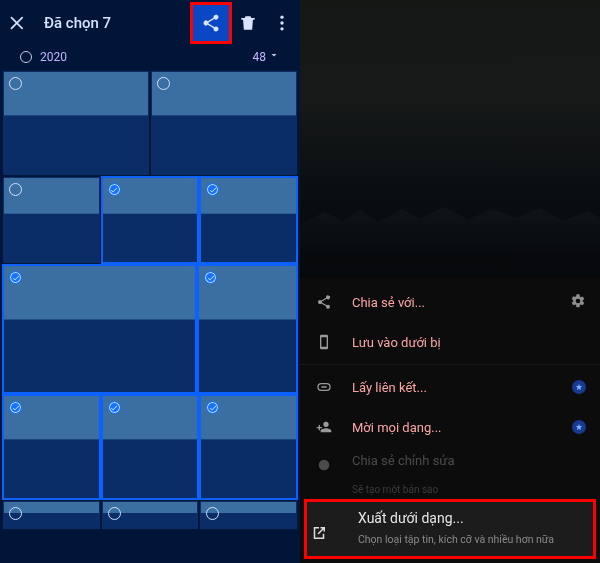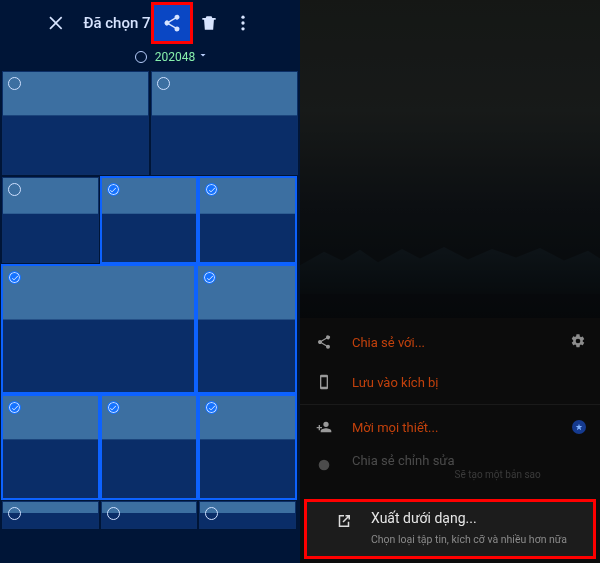--- a/index.html
+++ b/index.html
@@ -9,21 +9,21 @@
     width: 600px;
     height: 563px;
     overflow: hidden;
     display: flex;
   }
   
   .left {
     width: 300px; height: 563px;
     background: rgba(0,30,78,.7);
     position: relative;
-    display: flex; flex-direction: column; align-items: center;
+    display: flex; flex-direction: column;
   }
   .topbar {
     height: 45px;
     display: flex; align-items: center;
     padding: 0 6px;
     color: #d7e4ff;
     font-size: 15px;
     font-weight: 500;
   }
   .topbar .title { flex: 1; margin-left: 14px; }
@@ -33,23 +33,22 @@
     border: 3px solid #ff0000;
     padding: 6px;
     margin: -6px 4px -6px 0;
     background: #0a47c4;
   }
   .topbar .ico + .ico { margin-left: 10px; }
   .year-row {
     height: 23px;
     display: flex; align-items: center;
     padding: 0 20px;
-    color: #86efac;
+    color: #c4b5fd;
     font-size: 12px;
-    margin-left: 44px;
   }
   .year-row .yr { flex: 1; margin-left: 8px; }
   .year-row .cnt { margin-right: 2px; }
   .ring {
     width: 12px; height: 12px; border: 1.3px solid #b7cdfb; border-radius: 50%;
   }
   .chev svg { width: 12px; height: 12px; fill: #b7cdfb; }
   
   .grid {
     flex: 1; padding: 2px 2px 0 2px;
@@ -101,42 +100,42 @@
     background: linear-gradient(#1f2d36, #121a20);
     clip-path: polygon(0 40%, 8% 12%, 14% 30%, 20% 8%, 26% 34%, 34% 6%, 40% 26%, 48% 2%, 56% 28%, 64% 6%, 72% 24%, 80% 4%, 88% 30%, 96% 10%, 100% 26%, 100% 100%, 0 100%);
   }
   .sheet {
     background: #0c0c0c;
     padding-top: 4px;
   }
   .opt {
     display: flex; align-items: center;
     height: 40px; padding: 0 14px 0 14px;
-    color: #c2410c; font-size: 13px;
+    color: #fca5a5; font-size: 13px;
   }
   .opt .oico { width: 20px; display: flex; justify-content: center; margin-right: 18px;}
   .opt .oico svg { width: 16px; height: 16px; fill: #9a9a9a; }
   .opt .lbl { flex: 1; white-space: nowrap; }
   .opt .dot {
     width: 14px; height: 14px; border-radius: 50%;
     background: #153a8f; display: flex; align-items: center; justify-content: center;
   }
   .opt .dot svg { width: 8px; height: 8px; fill: #7fb1ff; }
   .opt.dis { color: #4b4b4b; }
   .opt.dis .oico svg { fill: #4b4b4b; }
   .opt .gear { margin-left: auto; }
   .opt .gear svg { width: 16px; height: 16px; fill: #8d8d8d; }
   .sep { height: 1px; background: #1a1a1a; margin: 2px 0; }
 
   .export {
     margin: 6px 4px 4px 4px;
     border: 3px solid #ff0000;
     background: #1c1c1c;
-    padding: 8px 12px 10px 28px;
-    display: flex; align-items: flex-start;
+    padding: 8px 12px 10px 3px;
+    display: flex; align-items: flex-end; gap: 12px;
   }
   .export .eico { width: 20px; margin-right: 16px; margin-top: 2px;}
   .export .eico svg { width: 18px; height: 18px; fill: #dcdcdc; }
   .export .et { display: flex; flex-direction: column; }
   .export .t1 { color: #e6e6e6; font-size: 14px; }
   .export .t2 { color: #8a8a8a; font-size: 10.5px; margin-top: 7px; }
 </style>
 </head>
 <body>
 
@@ -281,47 +280,60 @@
           </svg>
       </span>
     </div>
 
     <div class="opt">
       <span class="oico">
         <svg viewBox="0 0 24 24">
             <path d="M16 1H8a2 2 0 0 0-2 2v18a2 2 0 0 0 2 2h8a2 2 0 0 0 2-2V3a2 2 0 0 0-2-2zm0 18H8V5h8z"></path>
           </svg>
       </span>
-      <span class="lbl">Lưu vào kích bị</span>
+      <span class="lbl">Lưu vào dưới bị</span>
     </div>
 
     <div class="sep"></div>
-
 
     <div class="opt">
       <span class="oico">
         <svg viewBox="0 0 24 24">
+            <path d="M3.9 12a4.1 4.1 0 0 1 4.1-4.1h4V6H8a6 6 0 0 0 0 12h4v-1.9H8A4.1 4.1 0 0 1 3.9 12zM16 6h-4v1.9h4a4.1 4.1 0 0 1 0 8.2h-4V18h4a6 6 0 0 0 0-12zm-8 7h8v-2H8z"></path>
+          </svg>
+      </span>
+      <span class="lbl">Lấy liên kết...</span>
+      <span class="dot">
+        <svg viewBox="0 0 24 24">
+            <path d="M12 2l2.39 7.36H22l-6 4.36L18.39 22 12 17.27 5.61 22 8 13.72l-6-4.36h7.61z"></path>
+          </svg>
+      </span>
+    </div>
+
+    <div class="opt">
+      <span class="oico">
+        <svg viewBox="0 0 24 24">
             <path d="M15 12a4 4 0 1 0-4-4 4 4 0 0 0 4 4zm-9 0V9H4v3H1v2h3v3h2v-3h3v-2zm9 2c-2.67 0-8 1.34-8 4v2h16v-2c0-2.66-5.33-4-8-4z"></path>
           </svg>
       </span>
-      <span class="lbl">Mời mọi thiết...</span>
+      <span class="lbl">Mời mọi dạng...</span>
       <span class="dot">
         <svg viewBox="0 0 24 24">
             <path d="M12 2l2.39 7.36H22l-6 4.36L18.39 22 12 17.27 5.61 22 8 13.72l-6-4.36h7.61z"></path>
           </svg>
       </span>
     </div>
 
     <div class="opt dis" style="height:46px; flex-direction:row; align-items:flex-start; padding-top:6px">
       <span class="oico" style="margin-top:4px">
         <svg viewBox="0 0 24 24">
             <circle cx="12" cy="12" r="8"></circle>
           </svg>
       </span>
-      <span style="display:flex;flex-direction:row">
+      <span style="display:flex;flex-direction:column">
         <span class="lbl">Chia sẻ chỉnh sửa</span>
         <span style="font-size:10px;color:#3b3b3b;margin-top:16px">Sẽ tạo một bản sao</span>
       </span>
     </div>
 
     <div class="export">
       <span class="eico">
         <svg viewBox="0 0 24 24">
             <path d="M5 4v16h14v-7h-2v5H7V6h5V4zm9 0v2h2.59L10 12.59 11.41 14 18 7.41V10h2V4z"></path>
           </svg>

